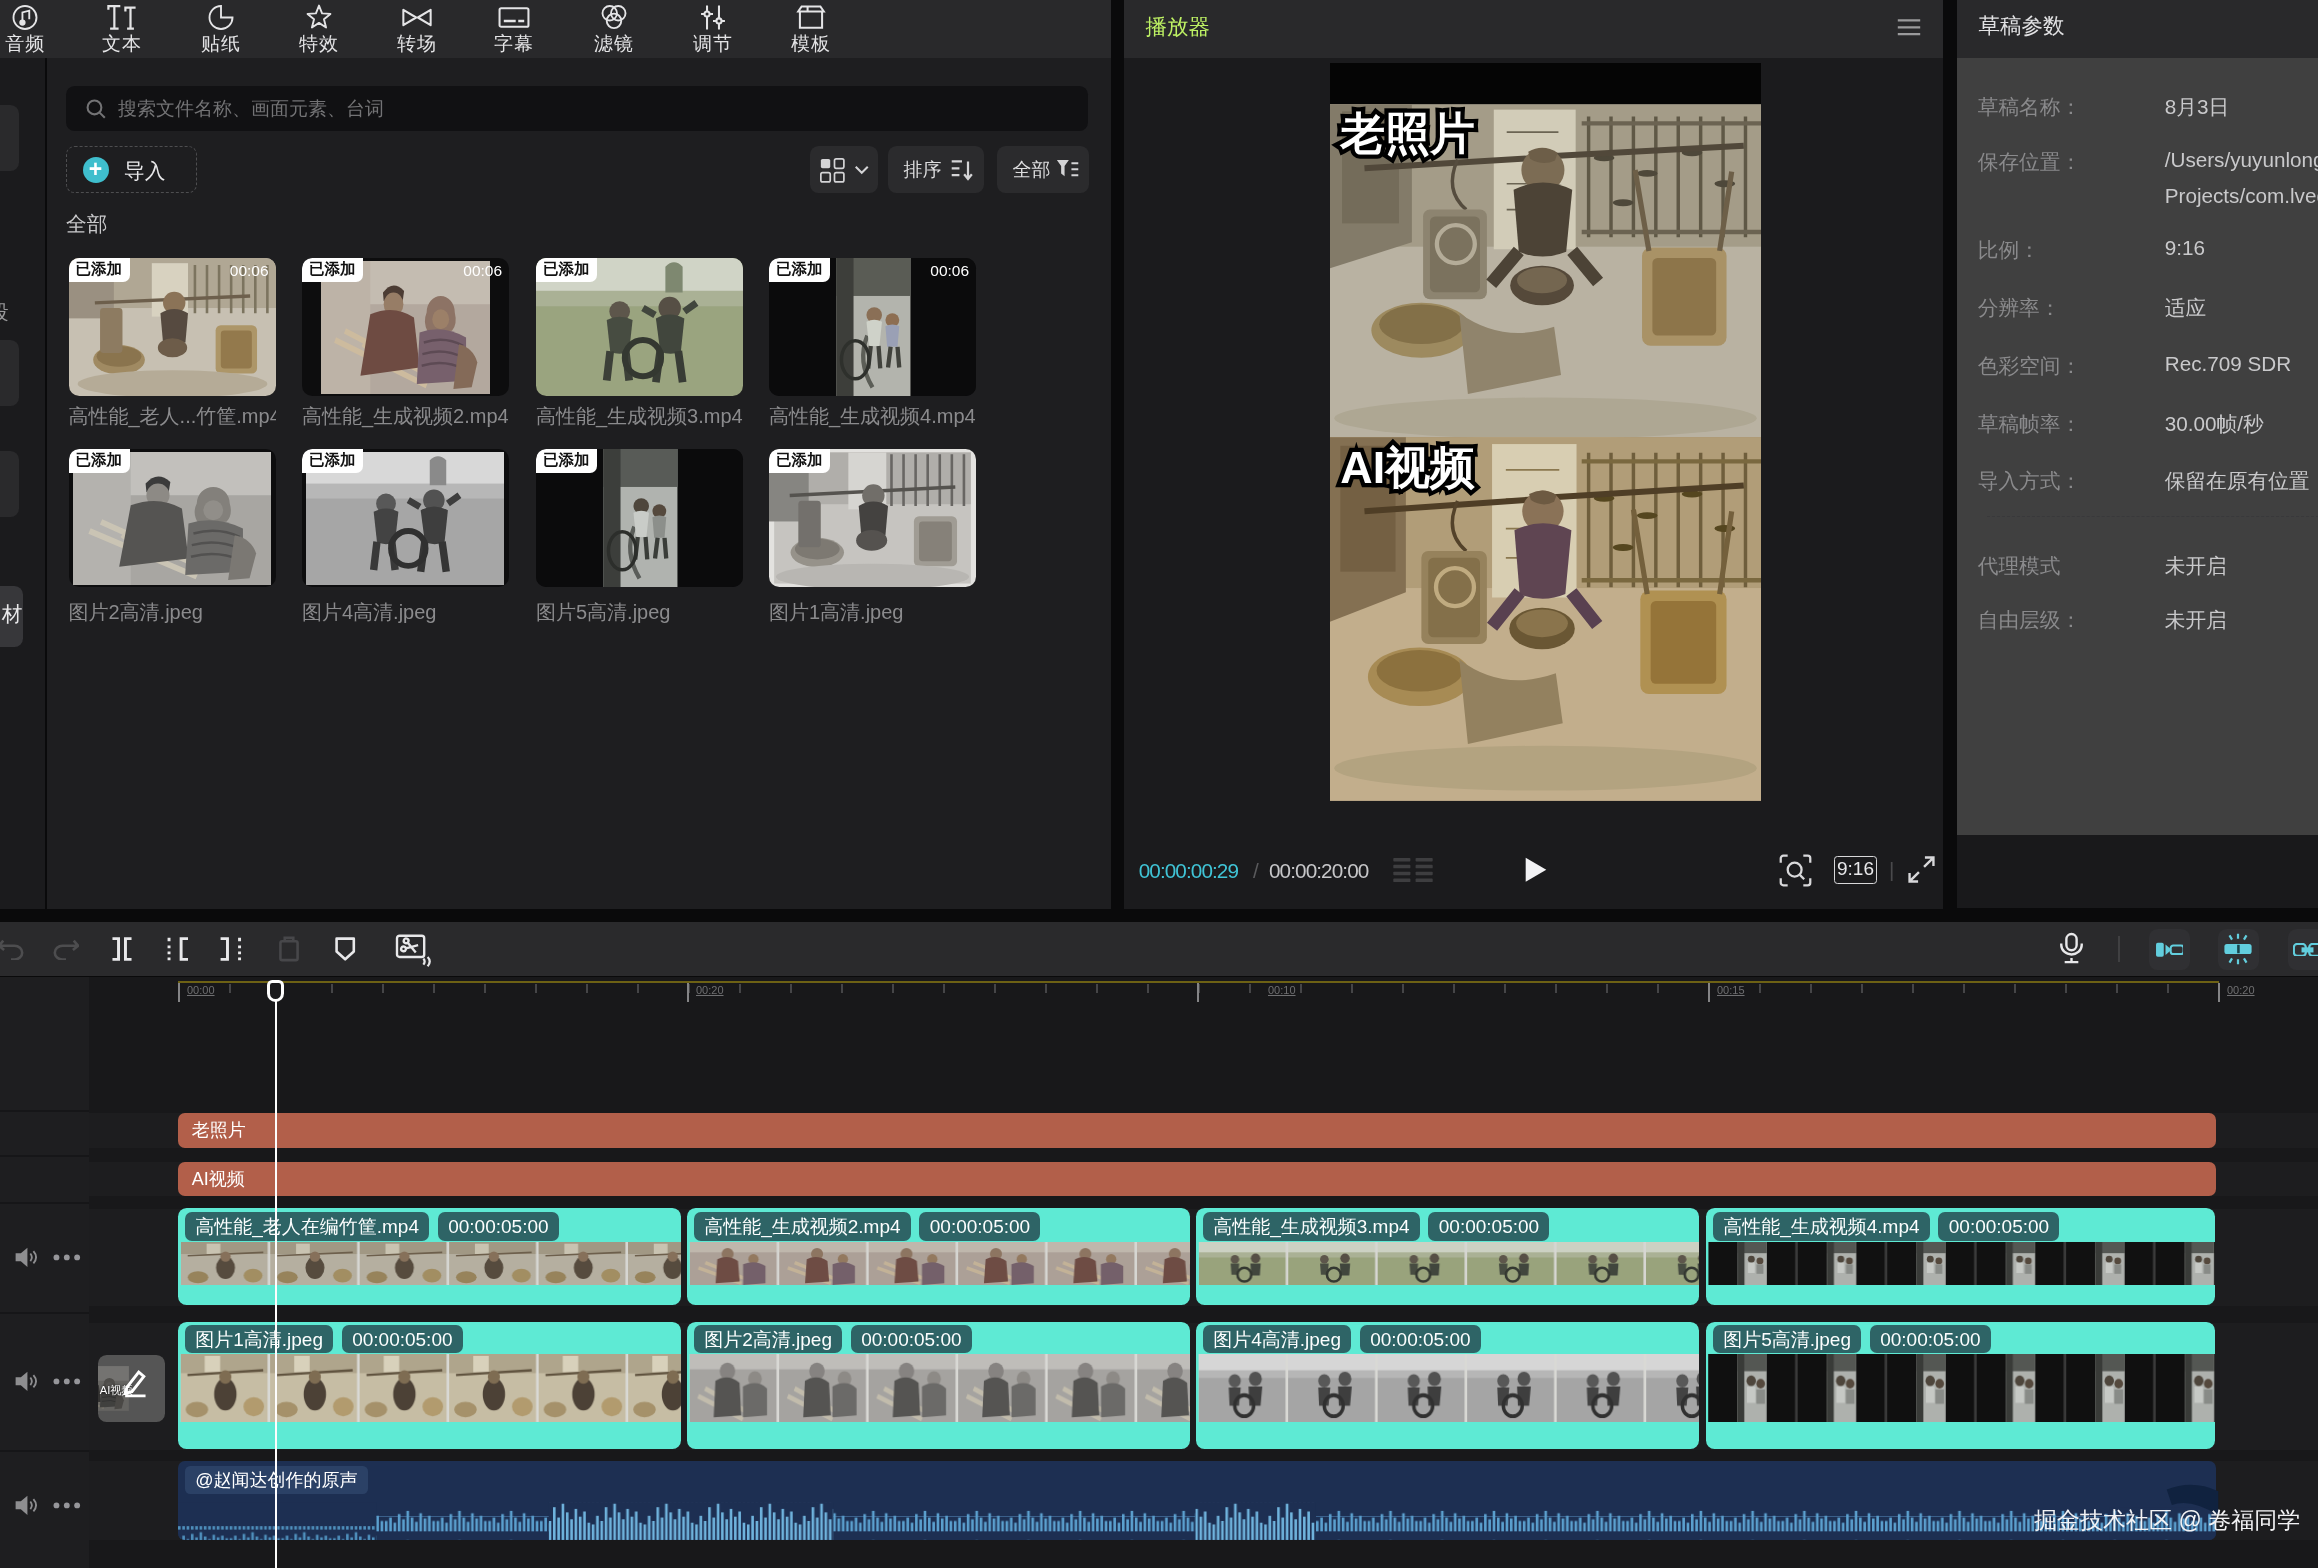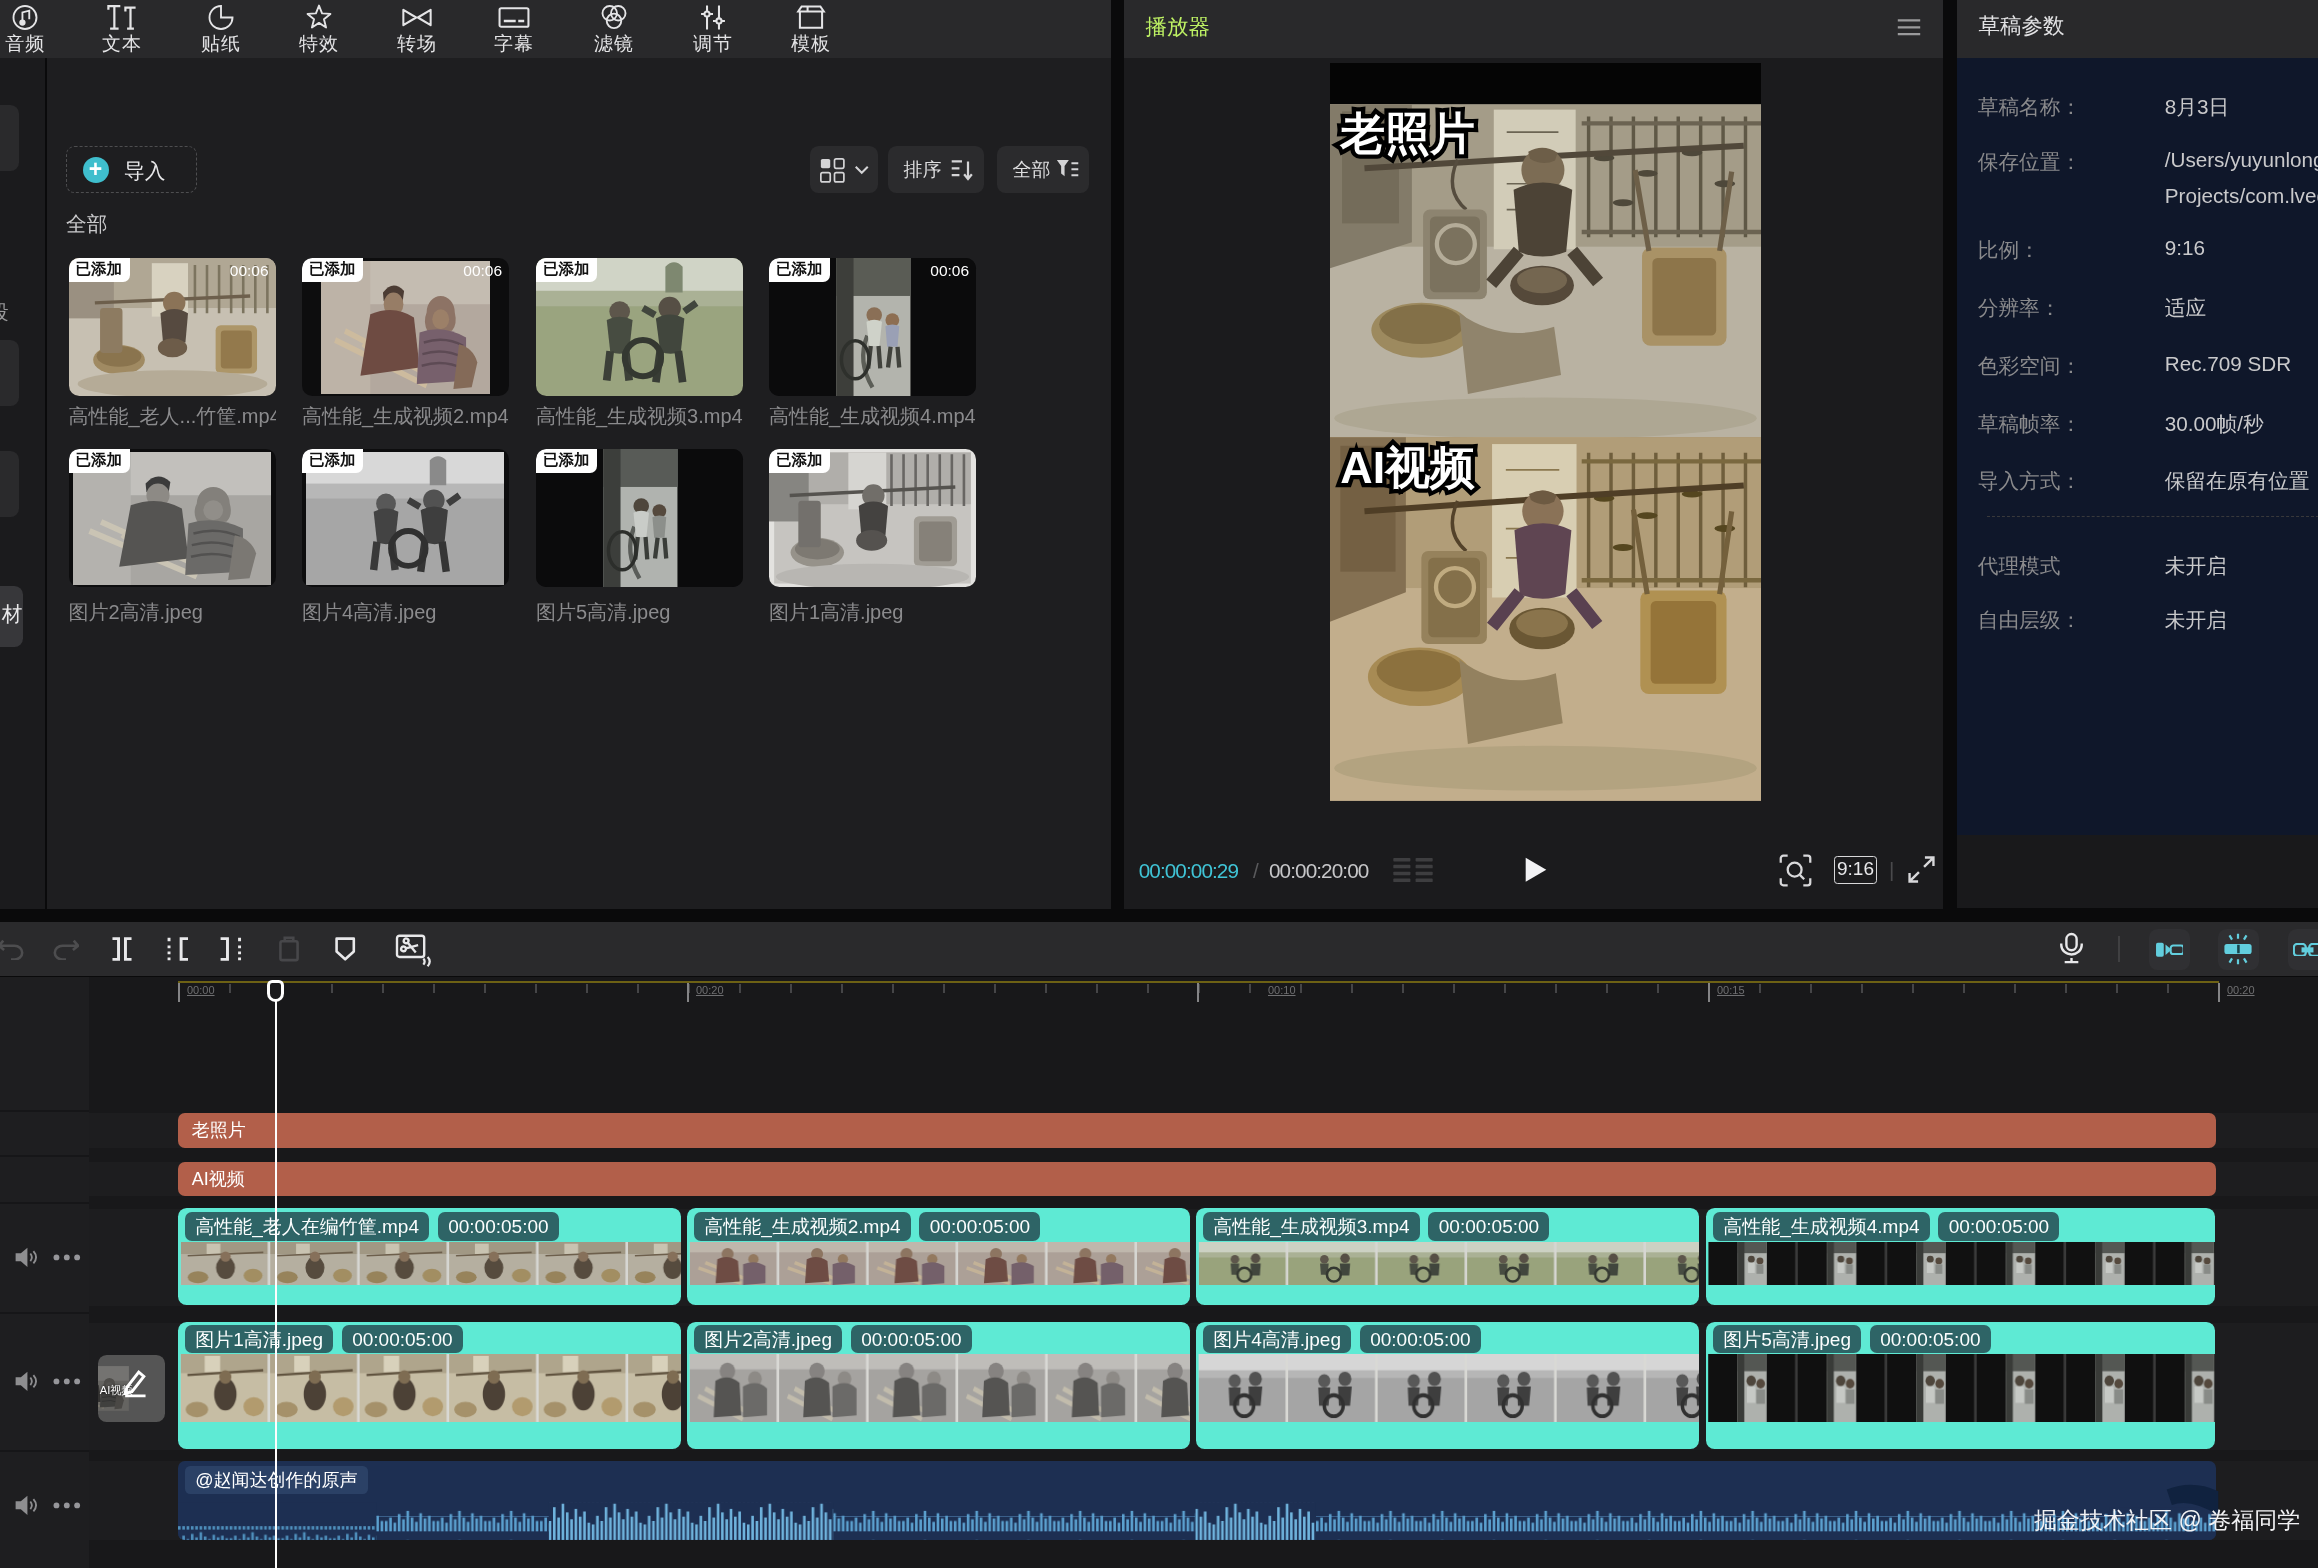--- a/index.html
+++ b/index.html
@@ -6,21 +6,21 @@
   html,body { width:2319px; height:1569px; background:#0a0a0b; overflow:hidden; }
   body { font-family:"Liberation Sans", sans-serif; position:relative; }
   .abs { position:absolute; }
   
   #topbar   { left:0; top:0; width:1111px; height:58px; background:#29292b; }
   #sidebar  { left:0; top:58px; width:45px; height:851px; background:#1b1b1d; }
   #mediapanel { left:47px; top:58px; width:1064px; height:851px; background:#1e1e20; }
   #playerhead { left:1124px; top:0; width:819px; height:58px; background:#29292b; }
   #playerpanel{ left:1124px; top:58px; width:819px; height:851px; background:#1b1b1d; }
   #righthead  { left:1957px; top:0; width:362px; height:58px; background:#29292b; }
-  #rightpanel { left:1957px; top:58px; width:362px; height:777px; background:#0f172a; }
+  #rightpanel { left:1957px; top:58px; width:362px; height:777px; background:#404040; }
   #rightfoot  { left:1957px; top:835px; width:362px; height:73px; background:#19191b; }
   #tltoolbar  { left:0; top:922px; width:2319px; height:54px; background:#2a2a2c; }
   #tlarea     { left:0; top:977px; width:2319px; height:592px; background:#18181a; }
   #trackhead  { left:0; top:977px; width:89px; height:592px; background:#1e1e20; }
   .hsep { position:absolute; left:0; width:89px; height:1.7px; background:#161618; }
   
   .navitem { position:absolute; top:0; width:78px; height:58px; text-align:center; color:#e4e4e6; }
   .navitem svg { position:absolute; top:3.4px; left:50%; transform:translateX(-50%); }
   .navitem .lbl { position:absolute; top:31px; width:100%; font-size:19px; letter-spacing:0.9px; }
   
@@ -389,20 +389,27 @@
 <div class="abs" id="sidebar">
   <div style="position:absolute;left:-15.5px;top:47px;width:34px;height:66px;background:#2a2a2c;border-radius:8.6px;"></div>
   <div style="position:absolute;left:-12px;top:240px;color:#98989a;font-size:20.7px;">段</div>
   <div style="position:absolute;left:-15.5px;top:282px;width:34px;height:66px;background:#2a2a2c;border-radius:8.6px;"></div>
   <div style="position:absolute;left:-15.5px;top:393px;width:34px;height:66px;background:#2a2a2c;border-radius:8.6px;"></div>
   <div style="position:absolute;left:-15.5px;top:528px;width:38px;height:61px;background:#37373a;border-radius:8.6px;"></div>
   <div style="position:absolute;left:1.7px;top:542px;color:#e8e8ea;font-size:20.7px;">材</div>
 </div>
 <div class="abs" id="mediapanel">
 
+  <div class="abs" id="searchbar">
+    <svg width="22.4" height="22.4" viewBox="0 0 26 26" style="position:absolute;left:19px;top:11.2px;" fill="none" stroke="#737375" stroke-width="2.4">
+      <circle cx="11" cy="11" r="8"></circle>
+        <path d="M17 17 L23 23"></path>
+      </svg>
+    <span style="margin-left:52px;">搜索文件名称、画面元素、台词</span>
+  </div>
 
   <div class="abs" id="importbtn">
     <div style="position:absolute;left:15.5px;top:9.5px;width:26px;height:26px;border-radius:50%;background:#3fbecd;"></div>
     <div style="position:absolute;left:15.5px;top:9.5px;width:26px;height:26px;color:#ffffff;font-size:23px;text-align:center;line-height:24px;font-weight:bold;">+</div>
     <div style="position:absolute;left:57px;top:10.3px;color:#e8e8ea;font-size:20.7px;">导入</div>
   </div>
 
   <div class="mbtn" style="left:763px;width:68px;">
     <svg width="29" height="26" viewBox="0 0 34 30" style="position:absolute;left:10.3px;top:11.2px;">
       <rect x="1" y="2" width="11" height="11" rx="2" fill="#d4d4d6"></rect>

